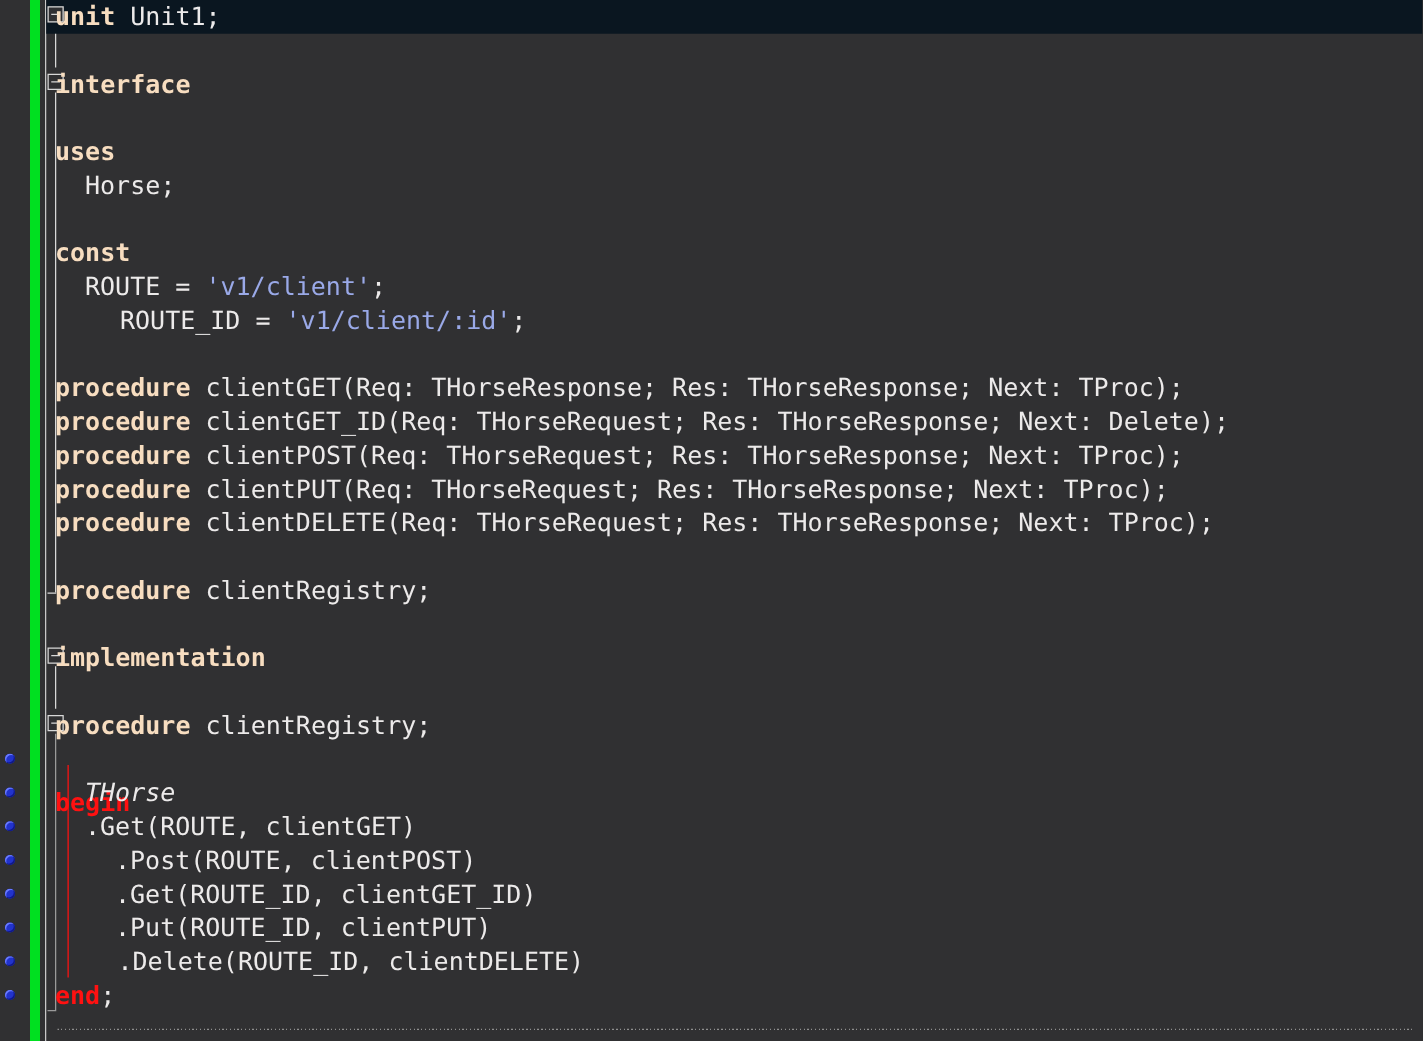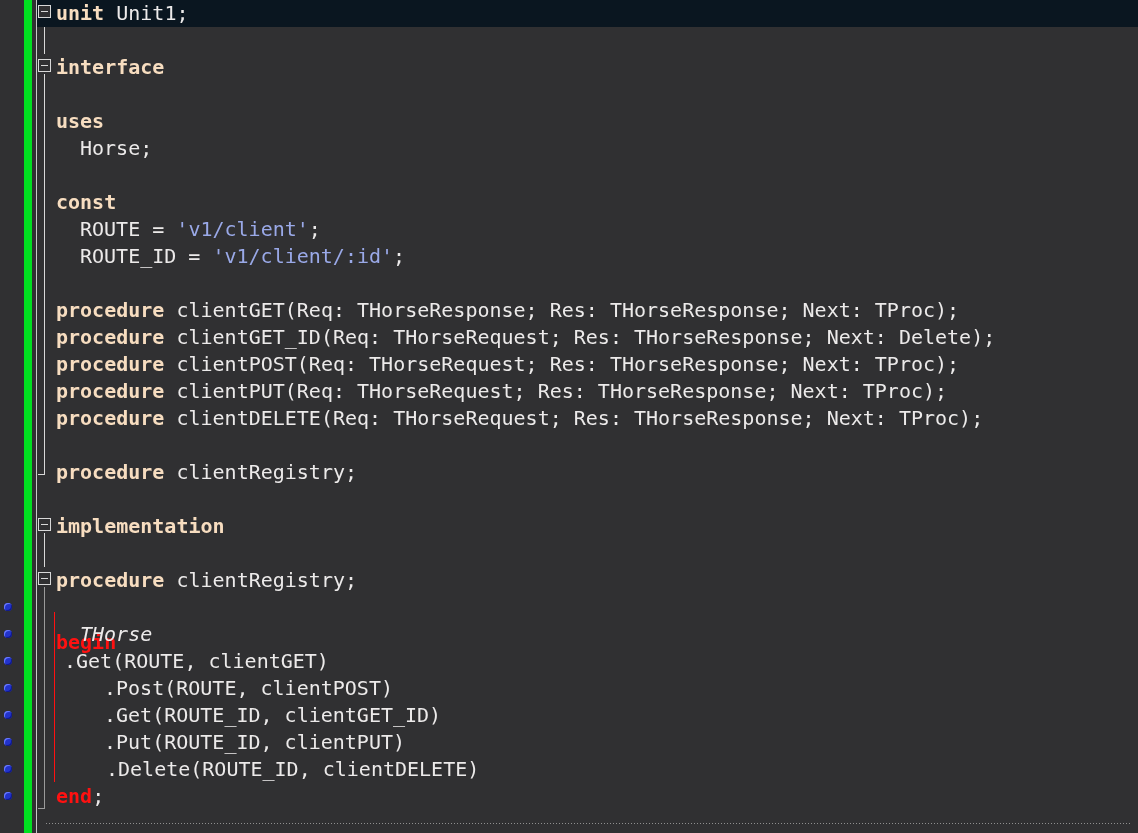--- a/index.html
+++ b/index.html
@@ -54,21 +54,21 @@
   }
 
   
   .code-layer {
     position: absolute;
     left: 0; top: 0;
     width: 1138px; height: 833px;
   }
   .line {
     position: absolute;
-    left: 12px;
+    left: 0;
     height: 25px;
     line-height: 27px;
     white-space: pre;
     font-size: 20px;
     font-family: "DejaVu Sans Mono", monospace;
     color: #e8e8e8;
   }
   .line .txt { padding-left: 44px; display: inline-block; }
 
   .hl-current {
@@ -165,36 +165,36 @@
   <div class="code-layer" id="code-layer">
       <div class="line" style="top: 0px;"><span class="txt"><span class="kw">unit</span><span class="pun"> </span><span class="id">Unit1</span><span class="pun">;</span></span></div>
       <div class="line" style="top: 27px;"><span class="txt"></span></div>
       <div class="line" style="top: 54px;"><span class="txt"><span class="kw">interface</span></span></div>
       <div class="line" style="top: 81px;"><span class="txt"></span></div>
       <div class="line" style="top: 108px;"><span class="txt"><span class="kw">uses</span></span></div>
       <div class="line" style="top: 135px;"><span class="txt" style="padding-left: 68px;"><span class="id">Horse</span><span class="pun">;</span></span></div>
       <div class="line" style="top: 162px;"><span class="txt"></span></div>
       <div class="line" style="top: 189px;"><span class="txt"><span class="kw">const</span></span></div>
       <div class="line" style="top: 216px;"><span class="txt" style="padding-left: 68px;"><span class="id">ROUTE</span><span class="pun"> = </span><span class="str">'v1/client'</span><span class="pun">;</span></span></div>
-      <div class="line" style="top: 243px;"><span class="txt" style="padding-left: 68px;"><span class="id">ROUTE_ID</span><span class="pun"> = </span><span class="str">'v1/client/:id'</span><span class="pun">;</span></span></div>
+      <div class="line" style="top: 243px;"><span class="txt" style="padding-left: 96px;"><span class="id">ROUTE_ID</span><span class="pun"> = </span><span class="str">'v1/client/:id'</span><span class="pun">;</span></span></div>
       <div class="line" style="top: 270px;"><span class="txt"></span></div>
       <div class="line" style="top: 297px;"><span class="txt"><span class="kw">procedure</span><span class="pun"> </span><span class="id">clientGET(Req: THorseResponse; Res: THorseResponse; Next: TProc);</span></span></div>
       <div class="line" style="top: 324px;"><span class="txt"><span class="kw">procedure</span><span class="pun"> </span><span class="id">clientGET_ID(Req: THorseRequest; Res: THorseResponse; Next: Delete);</span></span></div>
       <div class="line" style="top: 351px;"><span class="txt"><span class="kw">procedure</span><span class="pun"> </span><span class="id">clientPOST(Req: THorseRequest; Res: THorseResponse; Next: TProc);</span></span></div>
       <div class="line" style="top: 378px; text-align: right;"><span class="txt"><span class="kw">procedure</span><span class="pun"> </span><span class="id">clientPUT(Req: THorseRequest; Res: THorseResponse; Next: TProc);</span></span></div>
       <div class="line" style="top: 405px;"><span class="txt"><span class="kw">procedure</span><span class="pun"> </span><span class="id">clientDELETE(Req: THorseRequest; Res: THorseResponse; Next: TProc);</span></span></div>
       <div class="line" style="top: 432px;"><span class="txt"></span></div>
       <div class="line" style="top: 459px;"><span class="txt"><span class="kw">procedure</span><span class="pun"> </span><span class="id">clientRegistry</span><span class="pun">;</span></span></div>
       <div class="line" style="top: 486px;"><span class="txt"></span></div>
       <div class="line" style="top: 513px;"><span class="txt"><span class="kw">implementation</span></span></div>
       <div class="line" style="top: 540px;"><span class="txt"></span></div>
       <div class="line" style="top: 567px;"><span class="txt"><span class="kw">procedure</span><span class="pun"> </span><span class="id">clientRegistry</span><span class="pun">;</span></span></div>
       <div class="line" style="top: 594px; margin-top: 35px;"><span class="txt"><span class="red">begin</span></span></div>
       <div class="line" style="top: 621px;"><span class="txt" style="padding-left: 68px; font-style: italic;"><span class="id">THorse</span></span></div>
-      <div class="line" style="top: 648px;"><span class="txt" style="padding-left: 52px;"><span class="id">.Get(ROUTE, clientGET)</span></span></div>
+      <div class="line" style="top: 648px;"><span class="txt" style="padding-left: 68px;"><span class="id">.Get(ROUTE, clientGET)</span></span></div>
       <div class="line" style="top: 675px;"><span class="txt" style="padding-left: 92px;"><span class="id">.Post(ROUTE, clientPOST)</span></span></div>
       <div class="line" style="top: 702px;"><span class="txt" style="padding-left: 92px;"><span class="id">.Get(ROUTE_ID, clientGET_ID)</span></span></div>
       <div class="line" style="top: 729px;"><span class="txt" style="padding-left: 92px;"><span class="id">.Put(ROUTE_ID, clientPUT)</span></span></div>
       <div class="line" style="top: 756px;"><span class="txt" style="padding-left: 54px; margin-left: 40px;"><span class="id">.Delete(ROUTE_ID, clientDELETE)</span></span></div>
       <div class="line" style="top: 783px;"><span class="txt"><span class="red">end</span><span class="pun">;</span></span></div>
     </div>
 
   <div class="dot-sep" id="dot-sep" style="top: 823px;"></div>
 
 </div>

